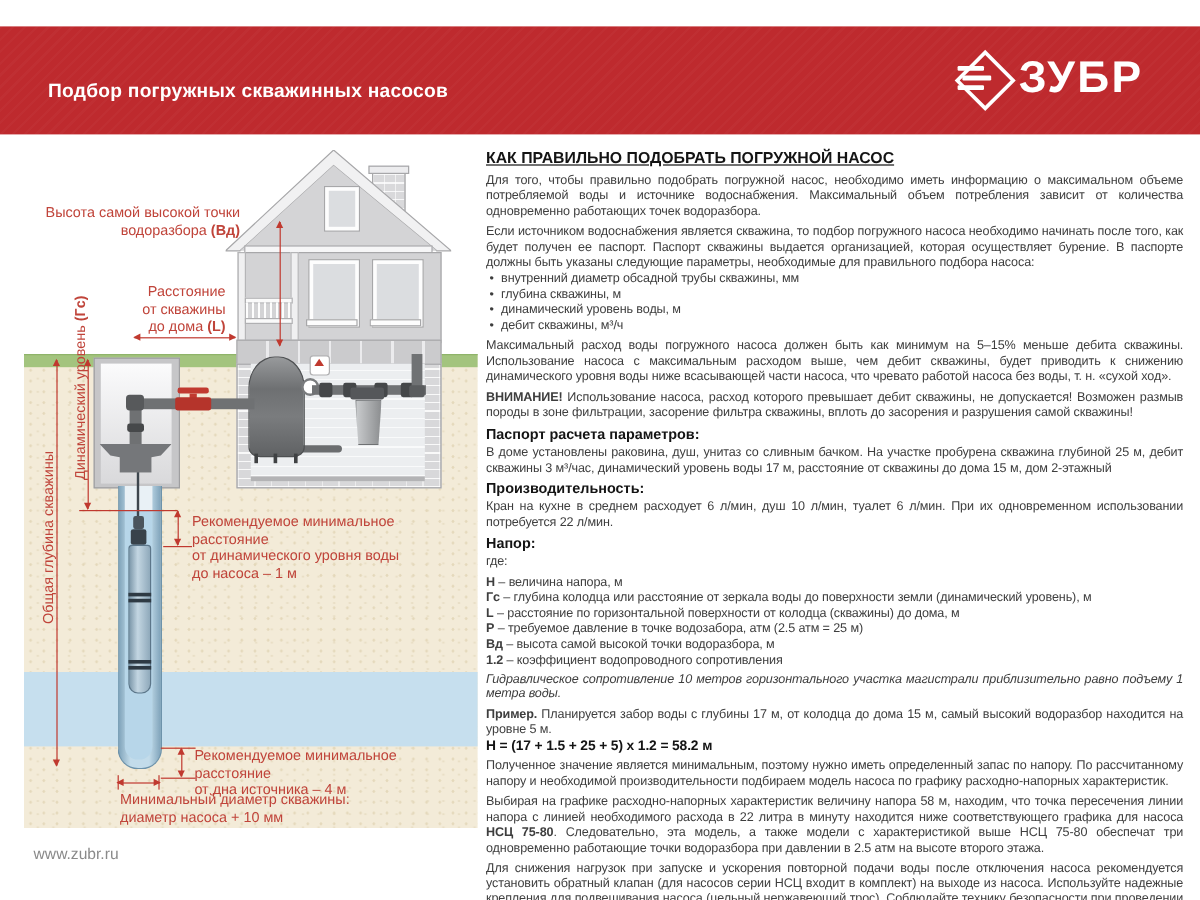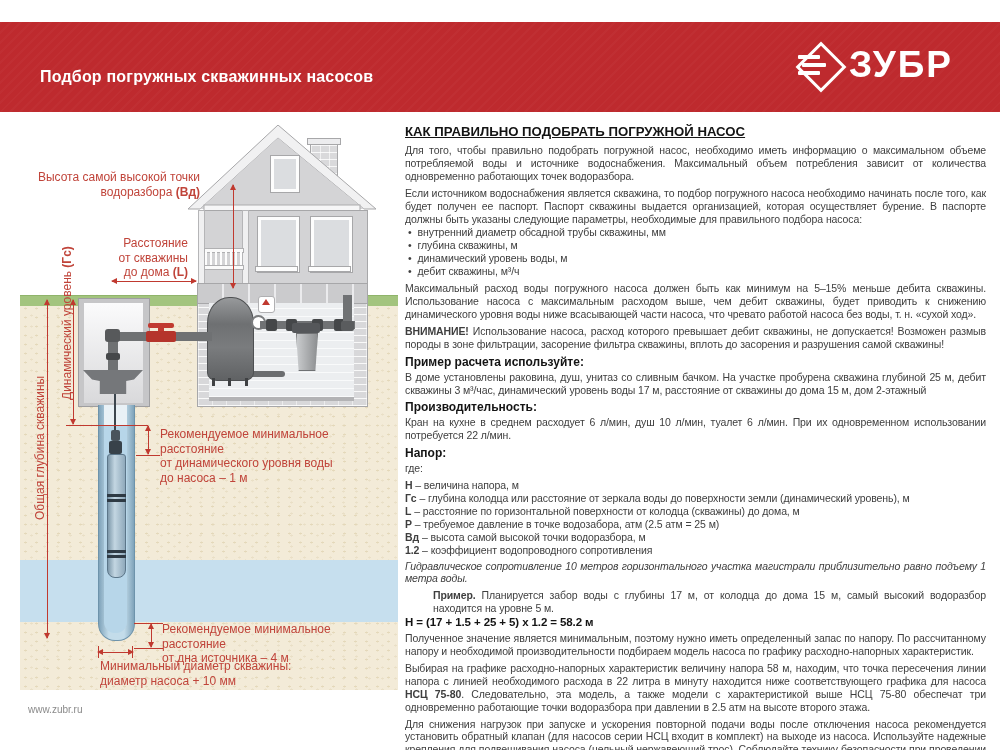--- a/index.html
+++ b/index.html
@@ -121,21 +121,21 @@
   .art h2{font-size:12px;line-height:14px;color:#141414;margin:3px 0 2px;letter-spacing:0;}
   .art p{margin:0 0 4px;}
   .bullet-line{padding-left:3px;}
   .bullet-line::before{content:"•";margin-right:6px;}
   .bullets{margin:0 0 4px;}
   .defs{margin:0 0 3px;}
   .formula{font-weight:bold;font-size:11.5px;margin:1px 0 3px;color:#141414;}
   .note{font-style:italic;margin:3px 0 5px;}
   .where{margin:0;}
 
-  .footer-url{position:absolute;left:28px;top:704px;font-size:10px;color:#8a8a8a;text-decoration:none;}
+  .footer-url{position:absolute;left:28px;top:704px;font-size:13px;color:#8a8a8a;text-decoration:none;}
 </style>
 </head>
 <body>
 
 <div class="page">
 
   <div class="hdr">
     <div class="hdr-title">Подбор погружных скважинных насосов</div>
     <div class="logo">
       <div class="logo-ico">
@@ -273,42 +273,42 @@
         <div class="bullet-line"><span>внутренний диаметр обсадной трубы скважины, мм</span></div>
 
         <div class="bullet-line"><span>глубина скважины, м</span></div>
 
         <div class="bullet-line"><span>динамический уровень воды, м</span></div>
 
         <div class="bullet-line"><span>дебит скважины, м³/ч</span></div>
       </div>
     <p>Максимальный расход воды погружного насоса должен быть как минимум на 5–15% меньше дебита скважины. Использование насоса с максимальным расходом выше, чем дебит скважины, будет приводить к снижению динамического уровня воды ниже всасывающей части насоса, что чревато работой насоса без воды, т. н. «сухой ход».</p>
     <p><b>ВНИМАНИЕ!</b><span> Использование насоса, расход которого превышает дебит скважины, не допускается! Возможен размыв породы в зоне фильтрации, засорение фильтра скважины, вплоть до засорения и разрушения самой скважины!</span></p>
-    <h2>Пример расчета используйте:</h2>
+    <h2>Паспорт расчета параметров:</h2>
     <p>В доме установлены раковина, душ, унитаз со сливным бачком. На участке пробурена скважина глубиной 25 м, дебит скважины 3 м³/час, динамический уровень воды 17 м, расстояние от скважины до дома 15 м, дом 2-этажный</p>
     <h2>Производительность:</h2>
     <p>Кран на кухне в среднем расходует 6 л/мин, душ 10 л/мин, туалет 6 л/мин. При их одновременном использовании потребуется 22 л/мин.</p>
     <h2>Напор:</h2>
     <p class="where">где:</p>
     <div class="defs">
 
         <div class="def-line"><b>Н</b><span> – величина напора, м</span></div>
 
         <div class="def-line"><b>Гс</b><span> – глубина колодца или расстояние от зеркала воды до поверхности земли (динамический уровень), м</span></div>
 
         <div class="def-line"><b>L</b><span> – расстояние по горизонтальной поверхности от колодца (скважины) до дома, м</span></div>
 
         <div class="def-line"><b>Р</b><span> – требуемое давление в точке водозабора, атм (2.5 атм = 25 м)</span></div>
 
         <div class="def-line"><b>Вд</b><span> – высота самой высокой точки водоразбора, м</span></div>
 
         <div class="def-line"><b>1.2</b><span> – коэффициент водопроводного сопротивления</span></div>
       </div>
     <p class="note">Гидравлическое сопротивление 10 метров горизонтального участка магистрали приблизительно равно подъему 1 метра воды.</p>
-    <p style="margin-bottom:0;margin-left:28px;"><b>Пример.</b><span> Планируется забор воды с глубины 17 м, от колодца до дома 15 м, самый высокий водоразбор находится на уровне 5 м.</span></p>
+    <p style="margin-bottom:0;"><b>Пример.</b><span> Планируется забор воды с глубины 17 м, от колодца до дома 15 м, самый высокий водоразбор находится на уровне 5 м.</span></p>
     <div class="formula">Н = (17 + 1.5 + 25 + 5) х 1.2 = 58.2 м</div>
     <p>Полученное значение является минимальным, поэтому нужно иметь определенный запас по напору. По рассчитанному напору и необходимой производительности подбираем модель насоса по графику расходно-напорных характеристик.</p>
     <p><span>Выбирая на графике расходно-напорных характеристик величину напора 58 м, находим, что точка пересечения линии напора с линией необходимого расхода в 22 литра в минуту находится ниже соответствующего графика для насоса </span><b>НСЦ 75-80</b><span>. Следовательно, эта модель, а также модели с характеристикой выше НСЦ 75-80 обеспечат три одновременно работающие точки водоразбора при давлении в 2.5 атм на высоте второго этажа.</span></p>
     <p>Для снижения нагрузок при запуске и ускорения повторной подачи воды после отключения насоса рекомендуется установить обратный клапан (для насосов серии НСЦ входит в комплект) на выходе из насоса. Используйте надежные крепления для подвешивания насоса (цельный нержавеющий трос). Соблюдайте технику безопасности при проведении работ. Не используйте в качестве троса для подвеса кабель питания! Не опускайте насос ниже допустимого расстояния от зеркала воды!</p>
   </div>
 
   <a class="footer-url">www.zubr.ru</a>
 </div>
 
 </body></html>

